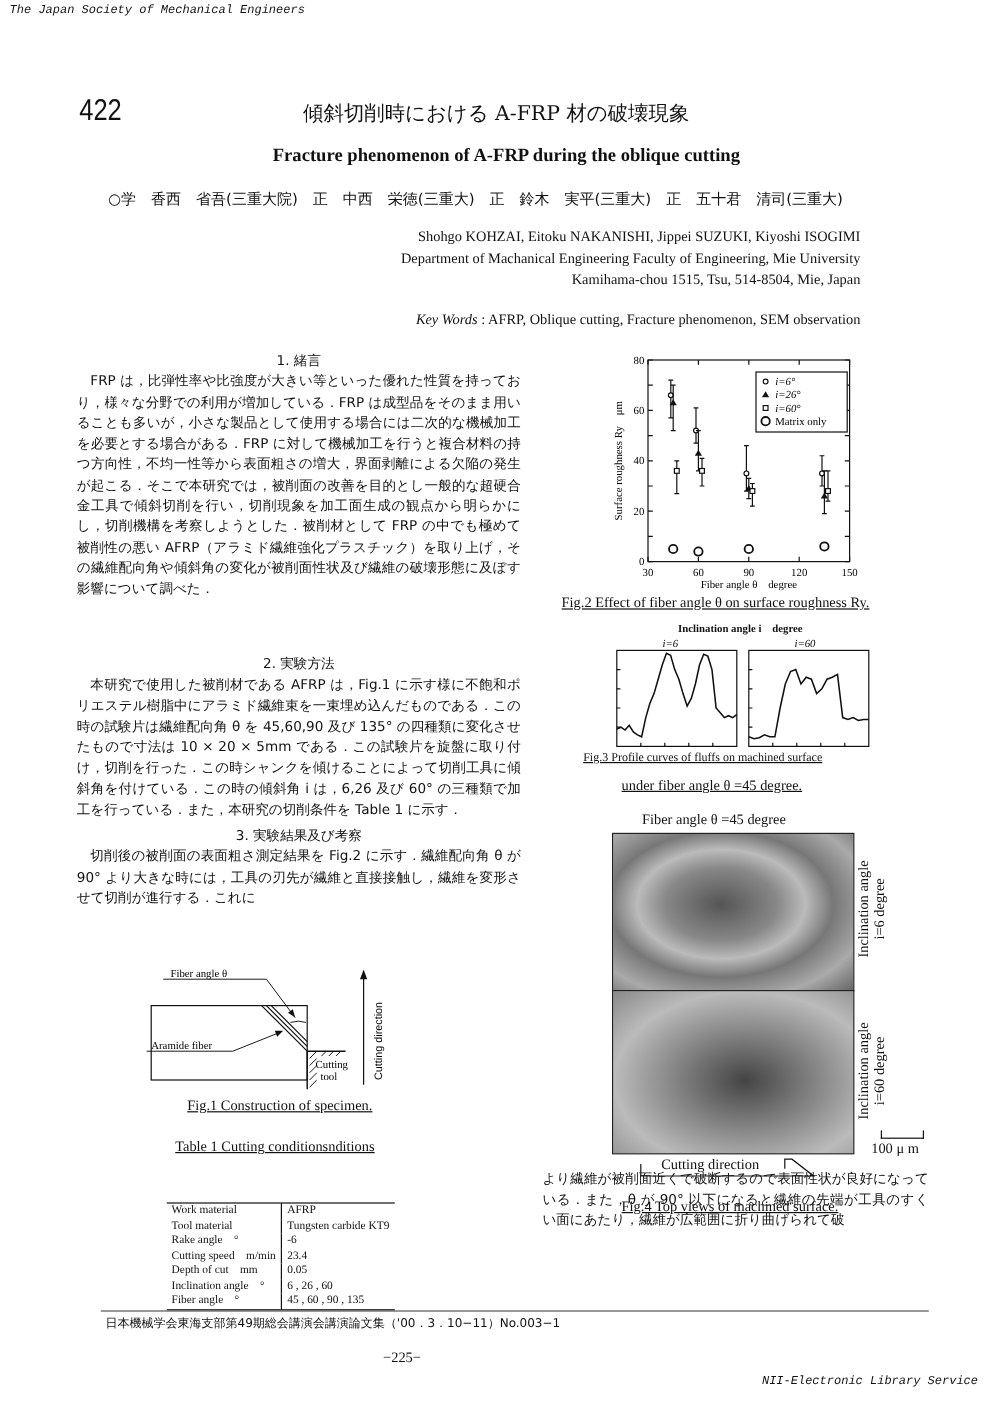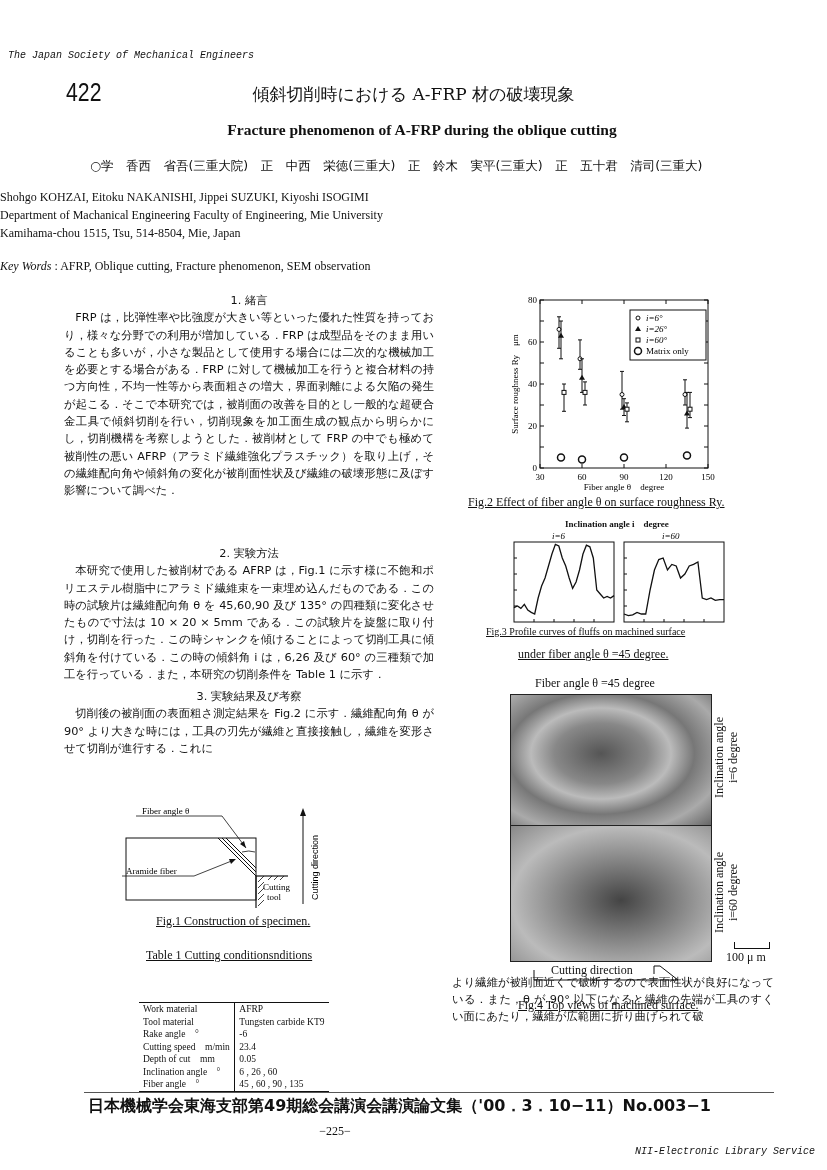--- a/index.html
+++ b/index.html
@@ -1,38 +1,38 @@
 <!DOCTYPE html>
 <html><head>
 <meta charset="utf-8">
 <style>
   html, body { margin:0; padding:0; background:#fff; }
   body { width:827px; height:1170px; position:relative; overflow:hidden; color:#111;
          font-family:"Liberation Serif", "DejaVu Serif", serif; }
   .abs { position:absolute; }
   .mono { font-family:"Liberation Mono", "DejaVu Sans Mono", monospace; font-style:italic; }
-  .jsoc { left:8px; top:4px; font-size:10px;margin-top:46px; }
+  .jsoc { left:8px; top:4px; font-size:10px; }
   .paper-no { left:66px; top:78px; font-size:25px; font-family:"Liberation Sans", sans-serif; transform:scaleX(0.85); transform-origin:left; }
   .title-jp { left:0; width:827px; top:83px; text-align:center; font-size:17px; font-family:"DejaVu Serif", serif; box-sizing:border-box; }
   .title-en { left:0; width:824px; top:121px; text-align:center; font-size:15.5px; font-weight:bold; padding-left:20px; box-sizing:border-box; }
   .authors-jp { left:90px; top:158px; font-size:12.5px; font-family:"DejaVu Sans", sans-serif; word-spacing:4px; }
-  .center-line { left:0; width:717px; text-align:left; font-size:12px; box-sizing:border-box; }
+  .center-line { left:0; width:717px; text-align:right; font-size:12px; box-sizing:border-box; }
   .kw i { font-style:italic; }
   .col-left { left:64px; width:370px; font-size:11.3px; line-height:17.3px; font-family:"DejaVu Sans", sans-serif; }
   .sec-head { text-align:center; }
   .para { text-indent:1em; text-align:justify; }
   .fig1 { left:122px; top:808px; }
   .caption { font-size:11px;text-decoration:underline; }
   table.cond { border-collapse:collapse; font-size:9.5px;margin-top:28px; }
   table.cond td { padding:0 4px; line-height:12.5px; white-space:nowrap; }
   table.cond { border-top:1px solid #111; border-bottom:1px solid #111; }
   table.cond td.c2 { border-left:1px solid #111; }
   .right-text { left:452px; width:322px; font-size:11.3px; line-height:17px; font-family:"DejaVu Sans", sans-serif; text-align:justify; }
   .footer-rule { left:84px; top:1092px; width:690px; height:1px; background:#555; }
-  .footer-jp { left:88px; top:1096px; font-size:16px; font-family:"DejaVu Sans", sans-serif;font-weight:bold; }
+  .footer-jp { left:88px; top:1096px; font-size:10px; font-family:"DejaVu Sans", sans-serif; }
   .page-no { left:0; width:670px; top:1124px; text-align:center; font-size:12px; }
   .nii { right:12px; top:1146px; font-size:10px; }
   .photo { background:#888; border:1px solid #222; overflow:hidden; }
   .vlabel { writing-mode:vertical-rl; transform:rotate(180deg); font-size:12px; text-align:center; }
 </style>
 </head>
 <body>
 
 <div class="abs mono jsoc">The Japan Society of Mechanical Engineers</div>
 <div class="abs paper-no">422</div>

